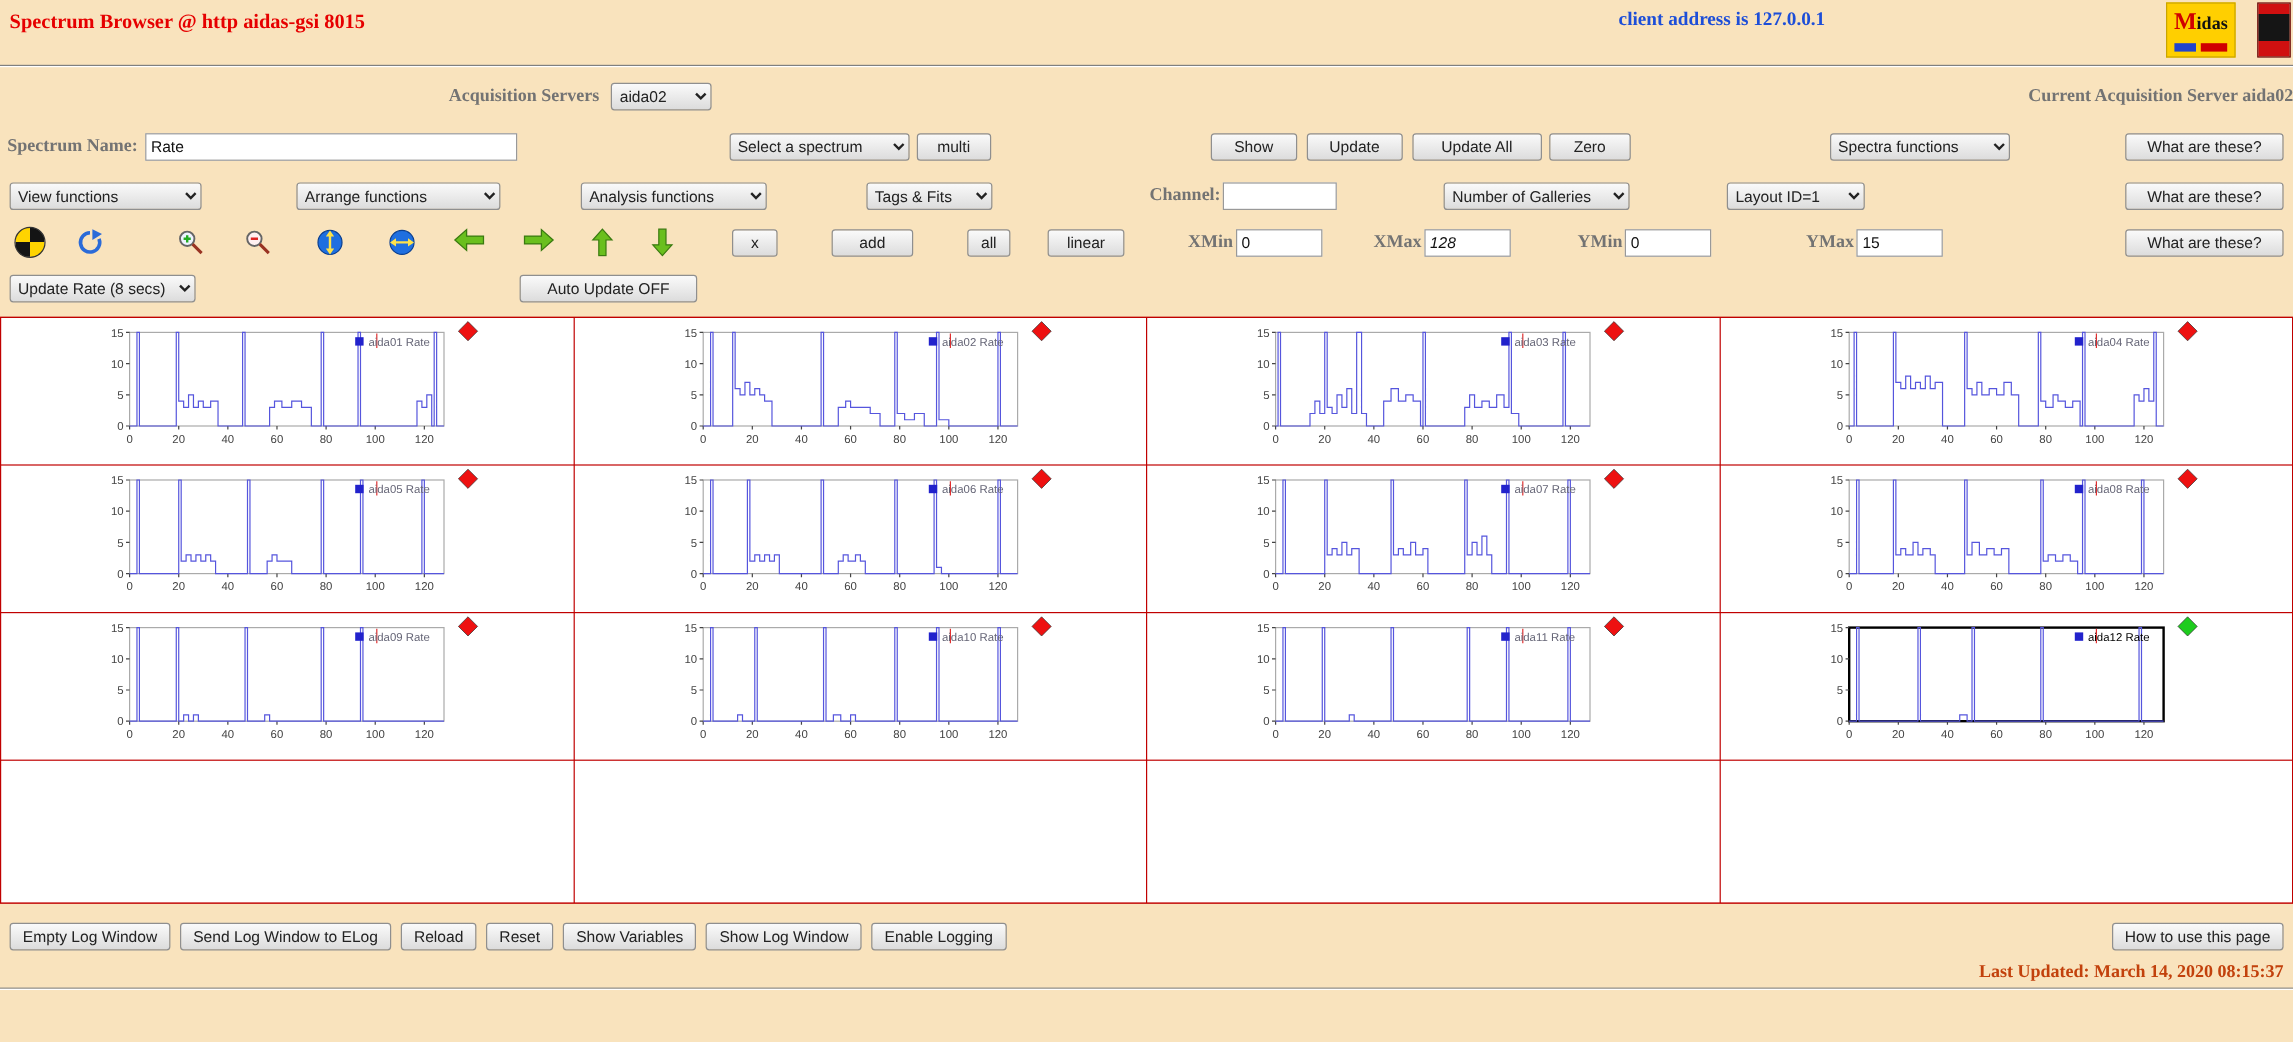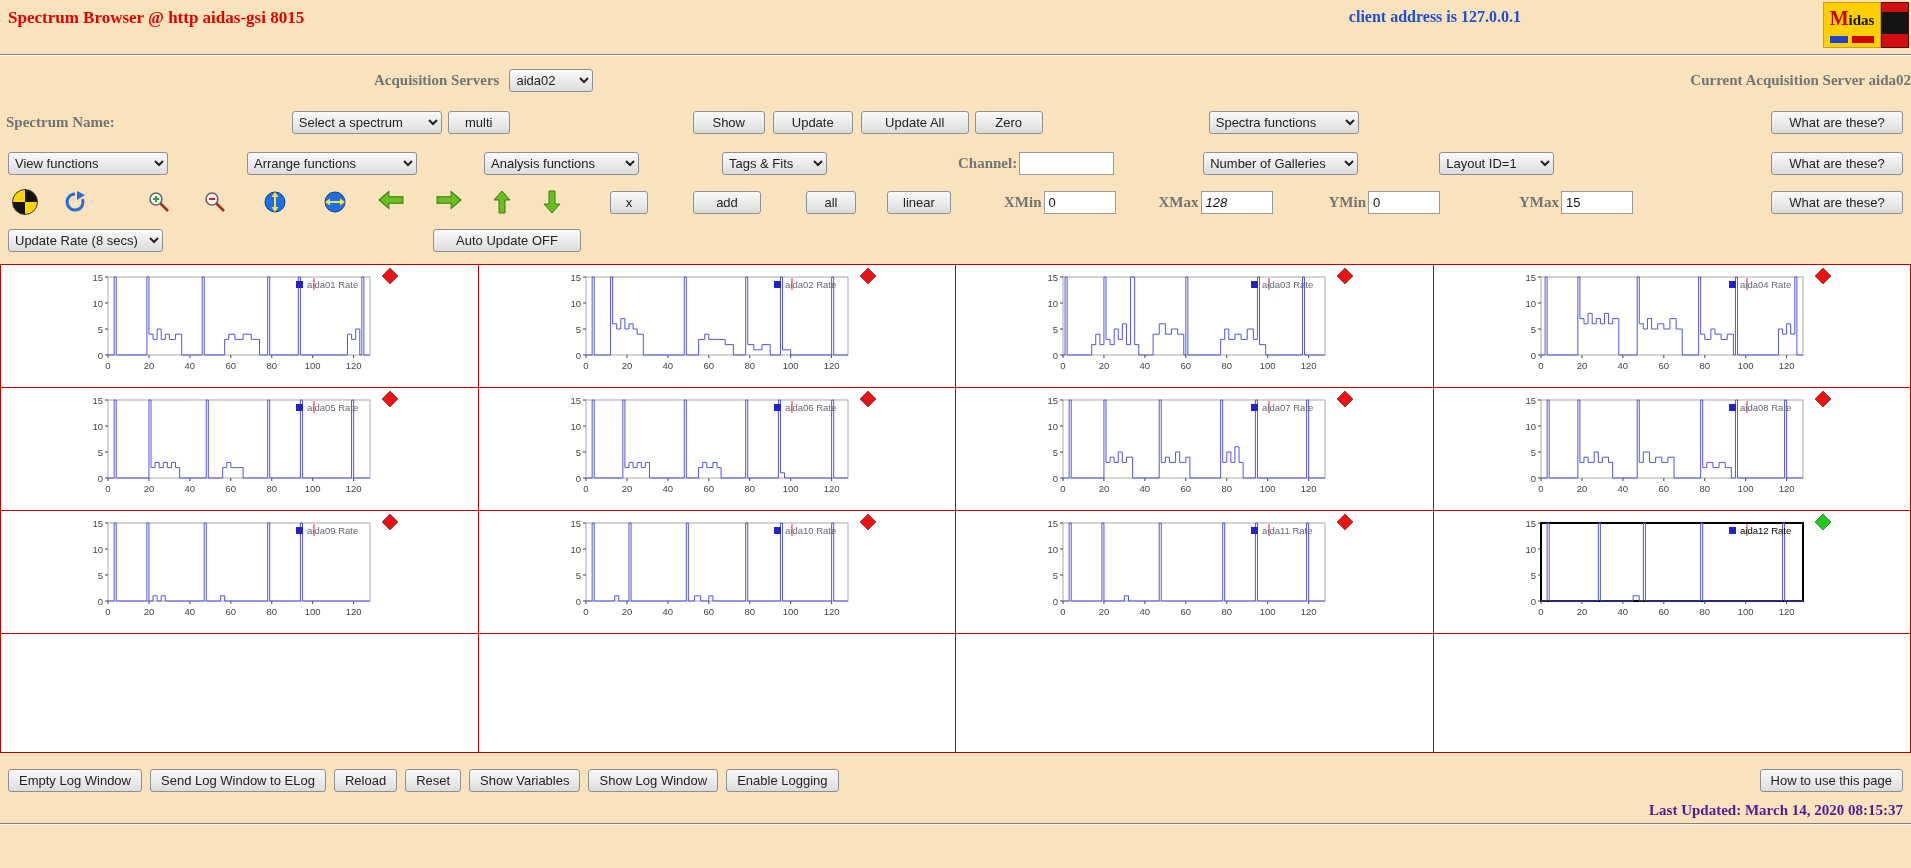--- a/index.html
+++ b/index.html
@@ -23,42 +23,42 @@
     background:linear-gradient(#fafafa,#dcdcdc);
   }
   input{
     font-family:"Liberation Sans",sans-serif;font-size:13px;color:#111;
     padding:3px 4px;border:1px solid #999;background:#fff;
   }
   
   .header{height:46px;position:relative;display:flex;align-items:flex-start;padding-top:8px;}
   .title{font-family:"Liberation Serif",serif;font-weight:bold;color:#e60000;font-size:17px;margin-left:8px;}
   .client{font-family:"Liberation Serif",serif;font-weight:bold;color:#1d4ed8;font-size:16px;margin-left:auto;margin-right:390px;}
-  .logos{position:absolute;top:2px;right:2px;display:flex;gap:0;}
+  .logos{position:absolute;top:2px;right:2px;display:flex;gap:18px;}
   .midas-logo{width:56px;height:44px;background:#ffcf00;border:1px solid #c9a400;position:relative;
     font-family:"Liberation Serif",serif;font-weight:bold;text-align:center;line-height:30px;}
   .midas-logo .m{color:#d00000;font-size:20px;}
   .midas-logo .idas{color:#111;font-size:15px;}
   .midas-logo .bar-b{position:absolute;left:6px;bottom:4px;width:18px;height:7px;background:#2244cc;}
   .midas-logo .bar-r{position:absolute;right:6px;bottom:4px;width:22px;height:7px;background:#d00000;}
   .partner-logo{width:26px;height:44px;background:linear-gradient(#d01010 0 9px,#151515 9px 31px,#d01010 31px 100%);border:1px solid #600;}
   
   .icon{display:inline-block;width:26px;height:24px;vertical-align:middle;cursor:pointer;}
   .nuke{width:24px;height:24px;border-radius:50%;
     background:conic-gradient(#141414 0 90deg,#ffd400 90deg 180deg,#141414 180deg 270deg,#ffd400 270deg 360deg);
     border:1px solid #333;}
   
   .gallery{display:grid;grid-template-columns:repeat(4,1fr);grid-template-rows:122px 122px 122px 118px;
     gap:1px;background:#c00000;border:1px solid #c00000;margin-top:12px;}
   .gcell{background:#fff;display:flex;align-items:center;justify-content:center;overflow:hidden;}
   .gcell svg text{font-family:"Liberation Sans",sans-serif;font-size:9.5px;}
   .gcell svg{display:block;}
   
   .footer-row{margin-top:16px;display:flex;align-items:center;}
-  .updated{font-family:"Liberation Serif",serif;font-weight:bold;color:#4c1d95;font-size:15px;text-align:right;margin:10px 8px 4px 0;}
+  .updated{font-family:"Liberation Serif",serif;font-weight:bold;color:#c2410c;font-size:15px;text-align:right;margin:10px 8px 4px 0;}
 </style>
 </head>
 <body>
 
 <div class="header">
   <span class="title">Spectrum Browser @ http aidas-gsi 8015</span>
   <span class="client">client address is 127.0.0.1</span>
   <div class="logos">
     <div class="midas-logo">
       <span class="m">M</span><span class="idas">idas</span>
@@ -73,20 +73,21 @@
 <div class="row" style="padding:13px 0 11px 0;">
   <span class="red-label" style="margin-left:374px;">Acquisition Servers</span>
   <select style="margin-left:10px;width:84px;">
     <option>aida02</option>
   </select>
   <span class="red-label" style="margin-left:auto;">Current Acquisition Server aida02</span>
 </div>
 
 <div class="row" style="margin-top:8px;">
   <span class="red-label" style="margin-left:6px;">Spectrum Name:</span>
+  <input style="margin-left: 6px; width: 300px;" value="Rate">
   <select style="margin-left:177px;width:150px;">
     <option>Select a spectrum</option>
   </select>
   <button style="margin-left:6px;width:62px;">multi</button>
   <button style="margin-left:183px;width:72px;">Show</button>
   <button style="margin-left:8px;width:80px;">Update</button>
   <button style="margin-left:8px;width:108px;">Update All</button>
   <button style="margin-left:6px;width:68px;">Zero</button>
   <select style="margin-left:166px;width:150px;">
     <option>Spectra functions</option>
@@ -172,21 +173,21 @@
         <polygon points="9,1 1,10 6,10 6,23 12,23 12,10 17,10" fill="#6abf1e" stroke="#3a7a10"></polygon>
       </svg>
   </span>
   <span class="icon" style="margin-left:30px;width:20px;">
     <svg viewBox="0 0 18 24" width="20" height="24">
         <polygon points="9,23 1,14 6,14 6,1 12,1 12,14 17,14" fill="#6abf1e" stroke="#3a7a10"></polygon>
       </svg>
   </span>
   <button style="margin-left:48px;width:38px;">x</button>
   <button style="margin-left:45px;width:68px;">add</button>
-  <button style="margin-left:45px;width:50px;">all</button>
+  <button style="margin-left:45px;width:36px;">all</button>
   <button style="margin-left:31px;width:64px;">linear</button>
   <span class="red-label" style="margin-left:53px;">XMin</span>
   <input style="margin-left: 2px; width: 62px;" value="0">
   <span class="red-label" style="margin-left:43px;">XMax</span>
   <input style="margin-left: 2px; width: 62px; font-style: italic;" value="128">
   <span class="red-label" style="margin-left:56px;">YMin</span>
   <input style="margin-left: 2px; width: 62px;" value="0">
   <span class="red-label" style="margin-left:79px;">YMax</span>
   <input style="margin-left: 2px; width: 62px;" value="15">
   <button style="margin-left:auto;margin-right:8px;width:132px;">What are these?</button>

